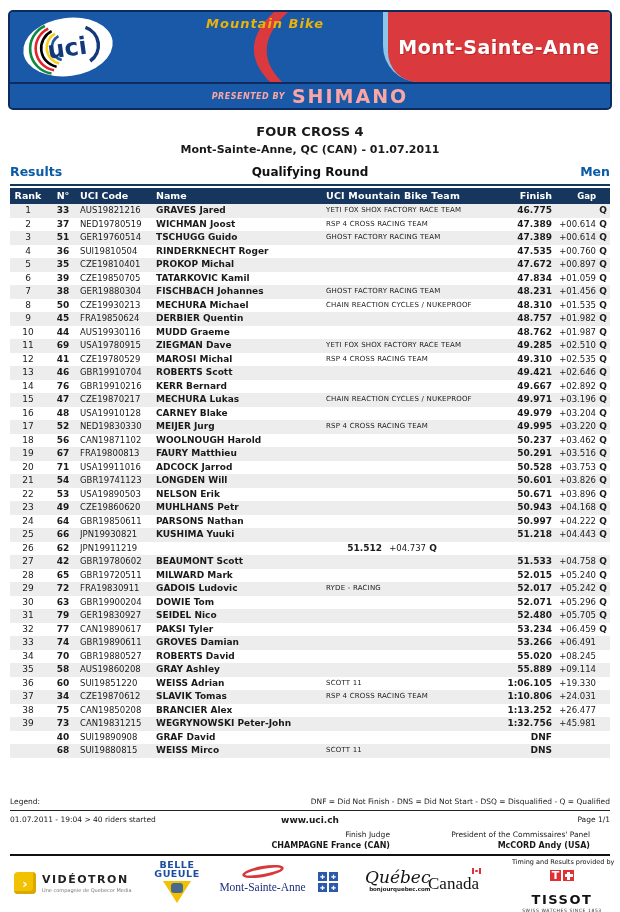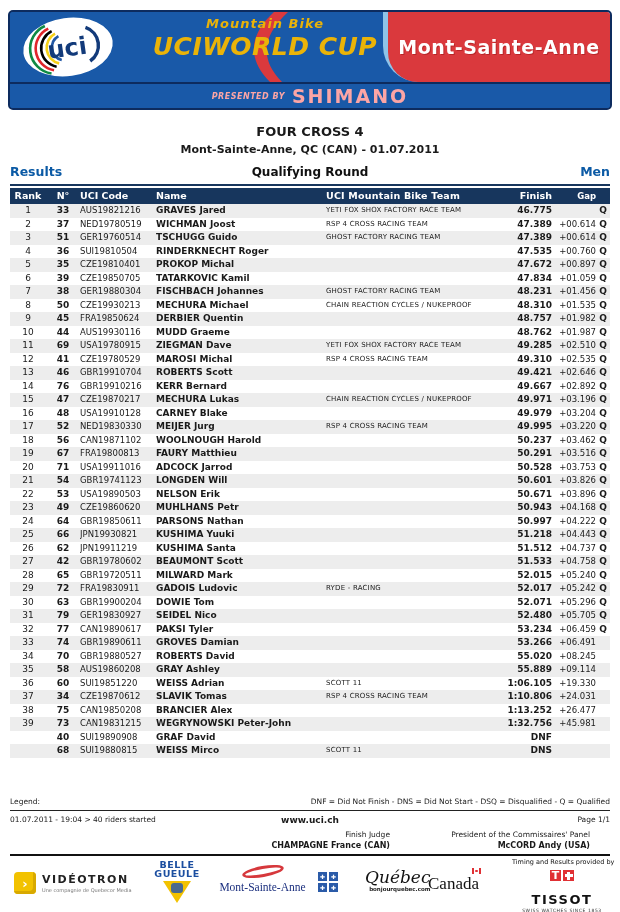--- a/index.html
+++ b/index.html
@@ -116,21 +116,20 @@
           <path d="M40 20 A13 13 0 0 0 40 44" stroke="#2157a4"></path>
         </g>
         <text x="47" y="41" text-anchor="middle" font-family="DejaVu Sans, sans-serif" font-weight="bold" font-size="24" fill="#123a7a">uci</text>
         <path d="M68 15 A19 19 0 0 1 68 49" stroke="#123a7a" stroke-width="3.5" fill="none"></path>
       </svg>
       <svg class="swoosh-svg" width="70" height="70" viewBox="0 0 70 70">
         <path d="M42 0 C 18 22, 14 46, 38 70 L 50 70 C 26 46, 32 22, 56 0 Z" fill="#da393d"></path>
       </svg>
       <div class="series">
         <div class="series-line1">Mountain Bike</div>
-        <div class="series-line2">UCIWORLD CUP</div>
       </div>
       <div class="red-backing"></div>
       <div class="red-panel">
         <span class="loc">Mont-Sainte-Anne</span>
       </div>
     </div>
     <div class="banner-bottom">
       <span class="presented">PRESENTED BY</span>
       <span class="shimano">SHIMANO</span>
     </div>
@@ -405,21 +404,20 @@
       <span class="c c-name">KUSHIMA Yuuki</span>
       <span class="c c-team"></span>
       <span class="c c-finish">51.218</span>
       <span class="c c-gap">+04.443</span>
       <span class="c c-q">Q</span>
     </div>
         <div class="trow">
       <span class="c c-rank">26</span>
       <span class="c c-no">62</span>
       <span class="c c-uci">JPN19911219</span>
-      <span class="c c-name">KUSHIMA Santa</span>
       <span class="c c-team"></span>
       <span class="c c-finish">51.512</span>
       <span class="c c-gap">+04.737</span>
       <span class="c c-q">Q</span>
     </div>
         <div class="trow">
       <span class="c c-rank">27</span>
       <span class="c c-no">42</span>
       <span class="c c-uci">GBR19780602</span>
       <span class="c c-name">BEAUMONT Scott</span>

